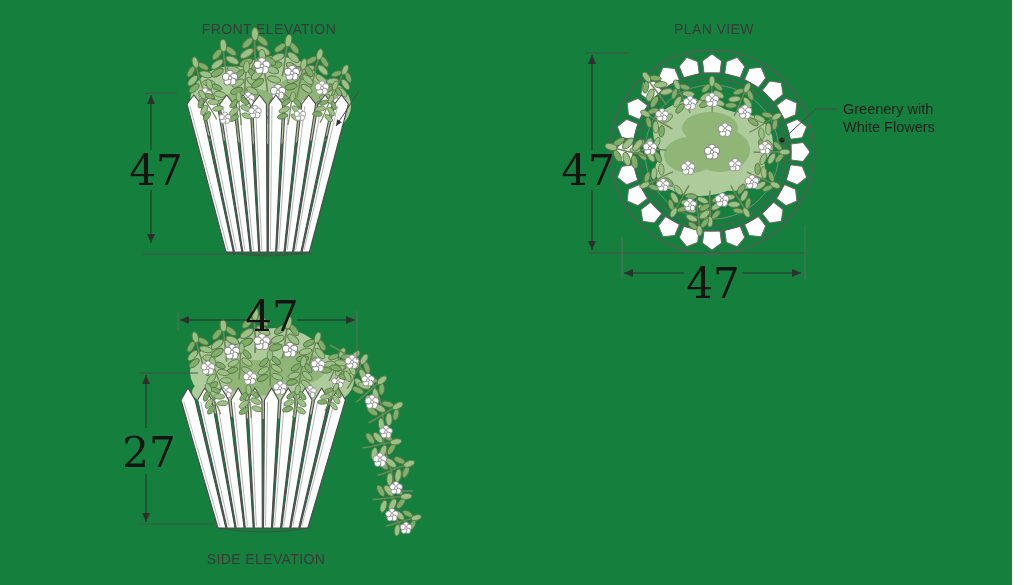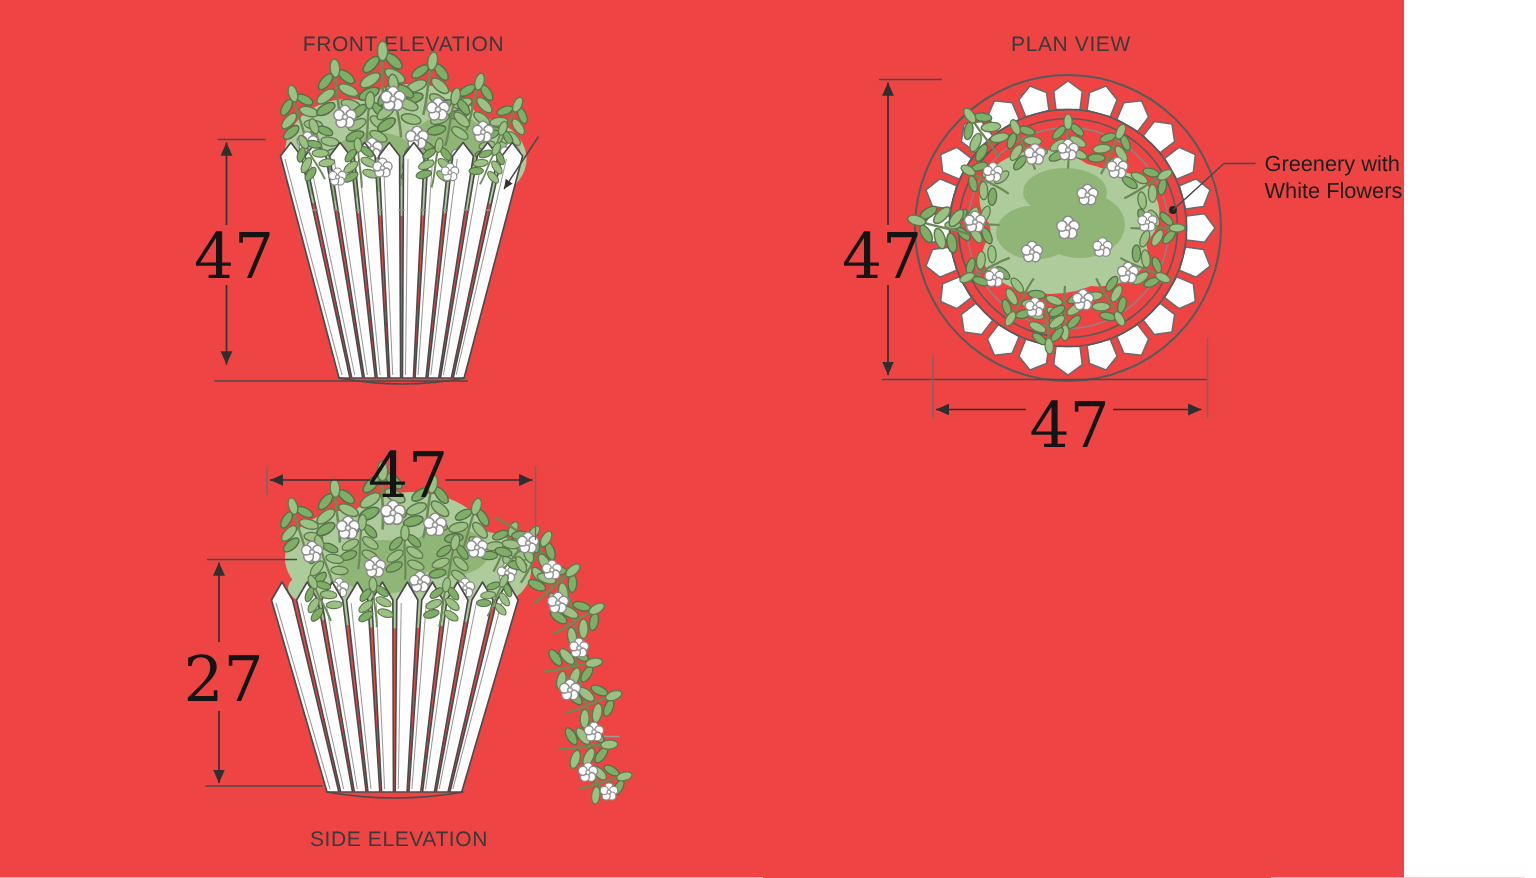--- a/index.html
+++ b/index.html
@@ -1,16 +1,16 @@
 <!DOCTYPE html>
 <html><head>
 <meta charset="utf-8">
 <style>
   html,body{margin:0;padding:0;background:#ffffff;}
-  .canvas{position:relative;width:936px;height:585px;background:#ef4444;overflow:hidden;
+  .canvas{position:relative;width:1012px;height:585px;background:#15803d;overflow:hidden;
           font-family:"Liberation Sans",sans-serif;}
   svg{display:block;}
   .title{font-family:"Liberation Sans",sans-serif;font-size:14px;letter-spacing:.4px;fill:#3a3a3a;}
   .callout{font-family:"Liberation Sans",sans-serif;font-size:14.5px;fill:#1e1e1e;}
   .dimnum{font-family:"DejaVu Serif","Liberation Serif",serif;font-size:42px;fill:#141414;}
   .dimline{stroke:#2f2f2f;stroke-width:1.1;fill:none;}
   .tick{stroke:#4a4a4a;stroke-width:0.9;fill:none;}
   .ext{stroke:#6a6a6a;stroke-width:0.9;fill:none;}
   .pot{fill:#ffffff;stroke:#4b4b4b;stroke-width:1.1;stroke-linejoin:round;}
   .potline{stroke:#9a9a9a;stroke-width:0.7;fill:none;}

